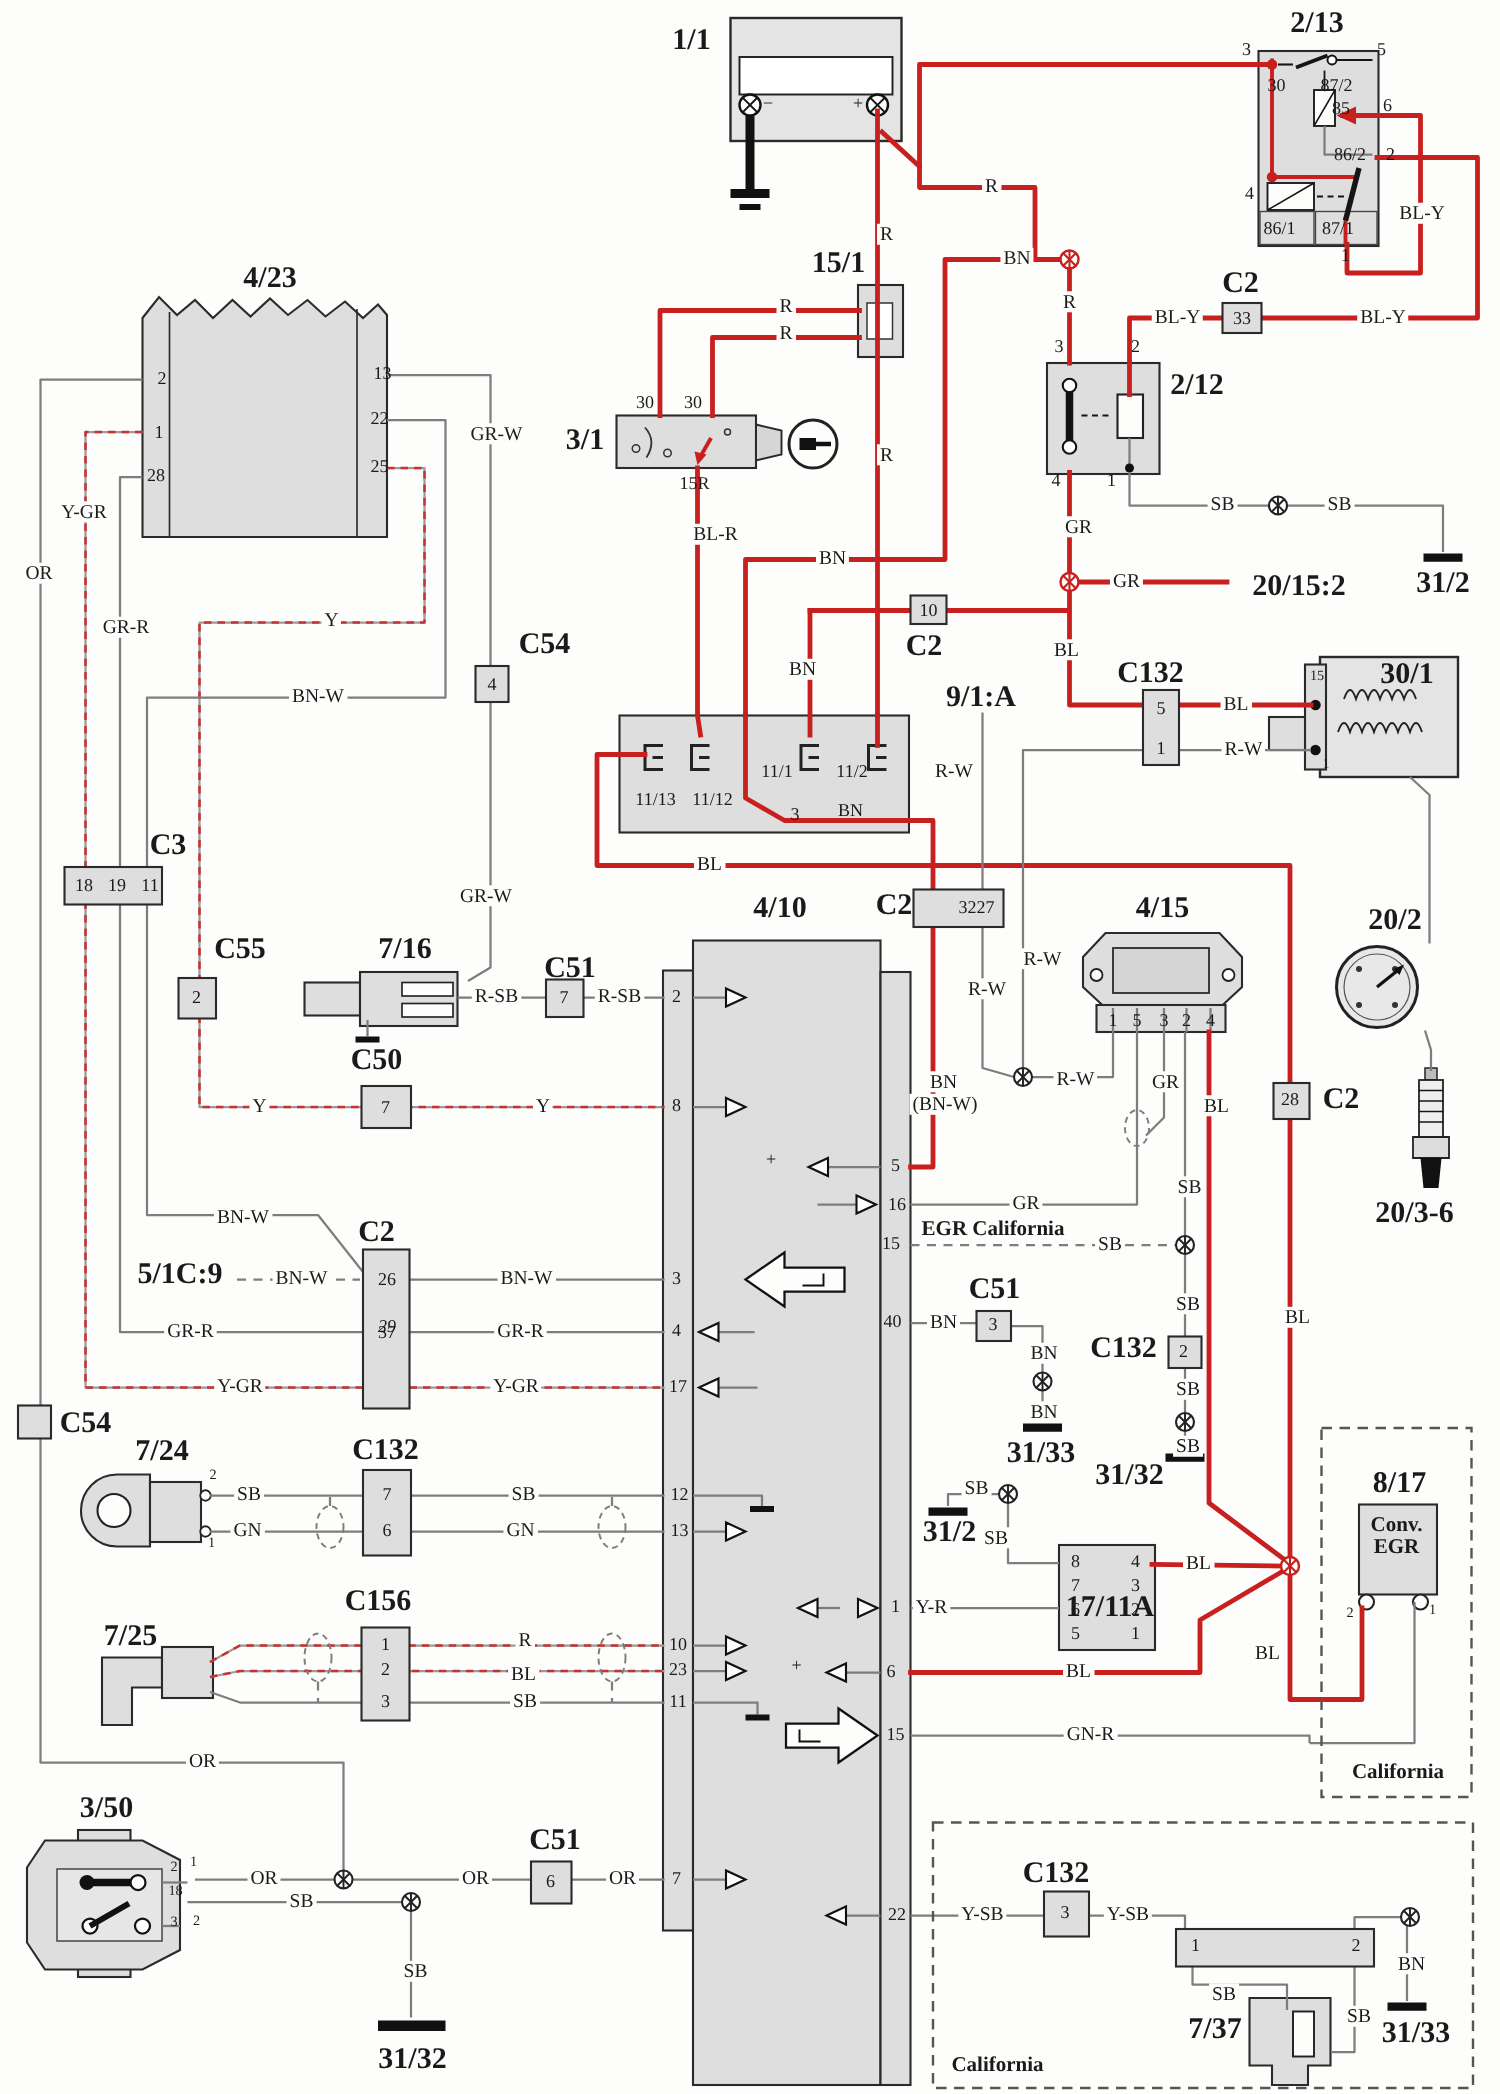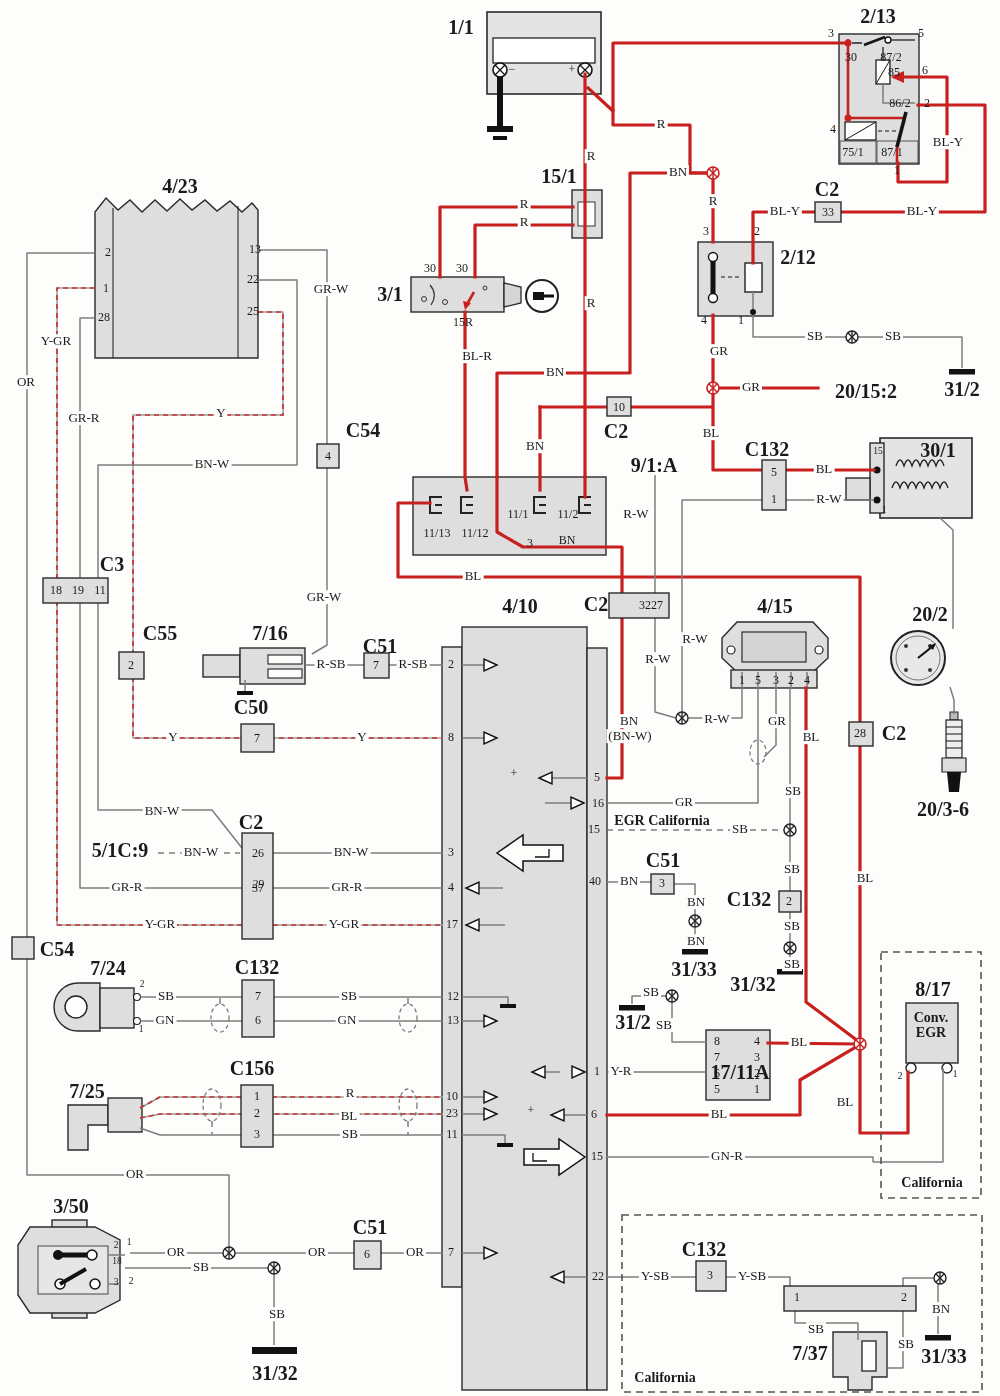--- a/index.html
+++ b/index.html
@@ -554,21 +554,21 @@
       <div class="lbl pin" style="left: 531px; top: 1110px;">+</div>
       <div class="lbl pin" style="left: 831px; top: 33px;">3</div>
       <div class="lbl pin" style="left: 851px; top: 57px;">30</div>
       <div class="lbl pin" style="left: 921px; top: 33px;">5</div>
       <div class="lbl pin" style="left: 891px; top: 57px;">87/2</div>
       <div class="lbl pin" style="left: 894px; top: 72px;">85</div>
       <div class="lbl pin" style="left: 925px; top: 70px;">6</div>
       <div class="lbl pin" style="left: 900px; top: 103px;">86/2</div>
       <div class="lbl pin" style="left: 927px; top: 103px;">2</div>
       <div class="lbl pin" style="left: 833px; top: 129px;">4</div>
-      <div class="lbl pin" style="left: 853px; top: 152px;">75/1</div>
+      <div class="lbl pin" style="left: 853px; top: 152px;">86/1</div>
       <div class="lbl pin" style="left: 892px; top: 152px;">87/1</div>
       <div class="lbl pin" style="left: 897px; top: 170px;">1</div>
       <div class="lbl pin" style="left: 512px; top: 69px;">−</div>
       <div class="lbl pin" style="left: 572px; top: 69px;">+</div>
       <div class="lbl pin" style="left: 706px; top: 231px;">3</div>
       <div class="lbl pin" style="left: 757px; top: 231px;">2</div>
       <div class="lbl pin" style="left: 704px; top: 320px;">4</div>
       <div class="lbl pin" style="left: 741px; top: 320px;">1</div>
       <div class="lbl pin" style="left: 828px; top: 212px;">33</div>
       <div class="lbl pin" style="left: 430px; top: 268px;">30</div>

